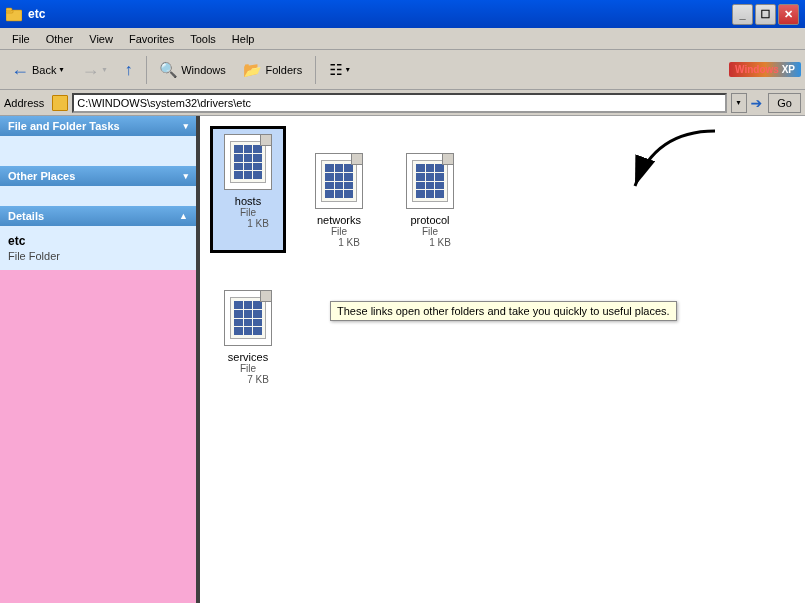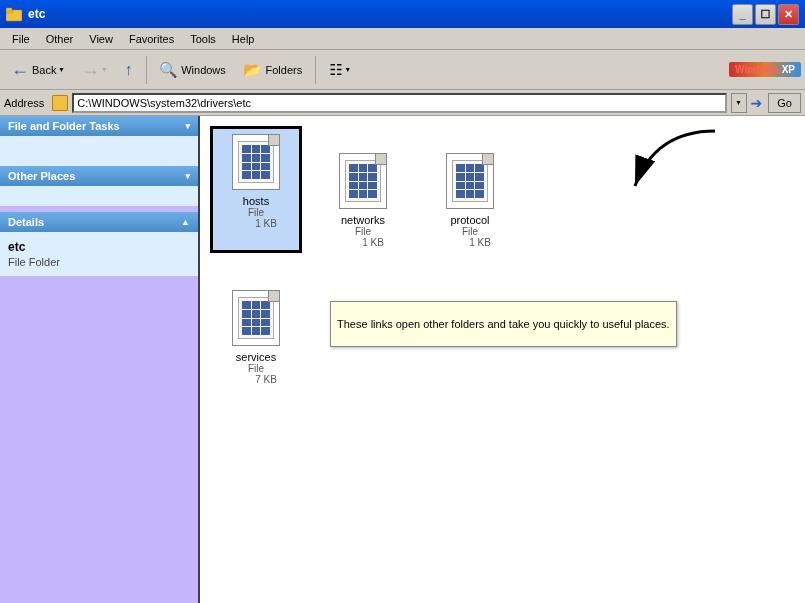--- a/index.html
+++ b/index.html
@@ -158,22 +158,22 @@
     
     .main-layout {
       display: flex;
       height: calc(603px - 28px - 22px - 40px - 26px);
       background: white;
     }
 
     
     .left-panel {
       width: 200px;
-      background: #c4b5fd;
-      border-right: 2px solid #404040;
+      background: #f9a8d4;
+      border-right: 4px solid #404040;
       display: flex;
       flex-direction: column;
       flex-shrink: 0;
     }
     .panel-section {
       margin-bottom: 0;
     }
     .panel-header {
       background: linear-gradient(to bottom, #6baee8 0%, #4a8cc8 100%);
       color: white;
@@ -187,21 +187,21 @@
     }
     .panel-header-arrow {
       font-size: 9px;
     }
     .panel-content {
       background: #ddeeff;
       padding: 6px 8px;
     }
 
     .details-section {
-      margin-top: 6px;
+      margin-top: 0;
     }
     .details-content {
       background: #ddeeff;
       padding: 8px;
     }
     .details-title {
       font-weight: bold;
       font-size: 12px;
       color: #000;
     }
@@ -224,21 +224,21 @@
       display: flex;
       flex-wrap: wrap;
       gap: 15px;
       align-content: flex-start;
     }
 
     .file-item {
       display: flex;
       flex-direction: column;
       align-items: center;
-      width: 92px;
+      width: 76px;
       cursor: pointer;
       padding: 3px;
       border: 2px solid transparent;
     }
 
     .file-icon-container {
       width: 60px;
       height: 60px;
       position: relative;
       display: flex;
@@ -308,21 +308,21 @@
     .file-item.selected-thick {
       border: 3px solid #000;
       background: #c0d8f8;
     }
 
     
     .tooltip-box {
       position: absolute;
       background: #ffffe1;
       border: 1px solid #888;
-      padding: 16px 6px;
+      padding: 3px 6px;
       font-size: 11px;
       color: #000;
       z-index: 100;
       top: 185px;
       left: 130px;
       white-space: nowrap;
       box-shadow: 1px 1px 3px rgba(0,0,0,0.3);
     }
   </style>
 </head>

